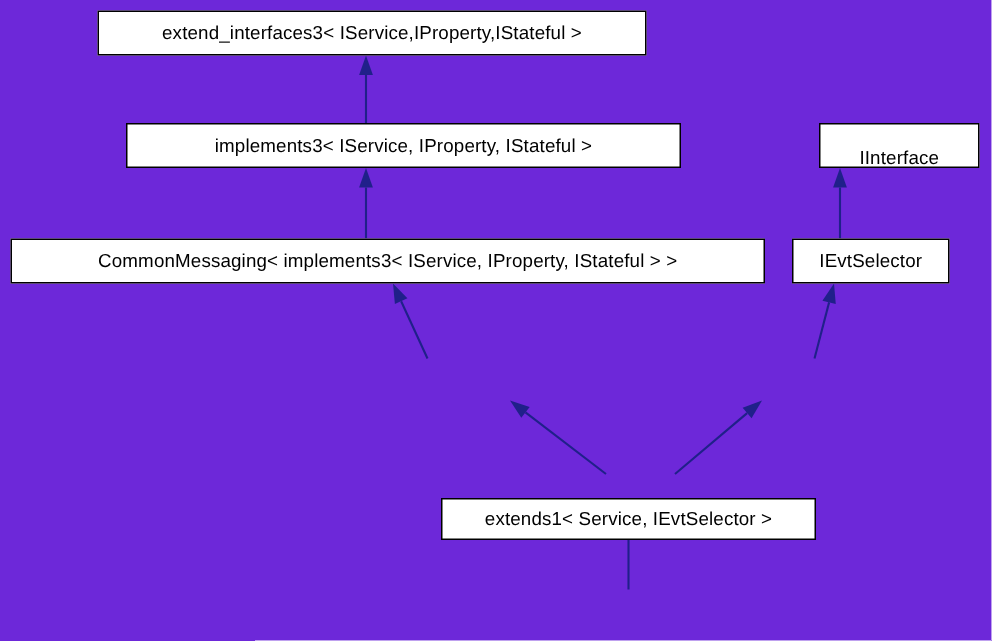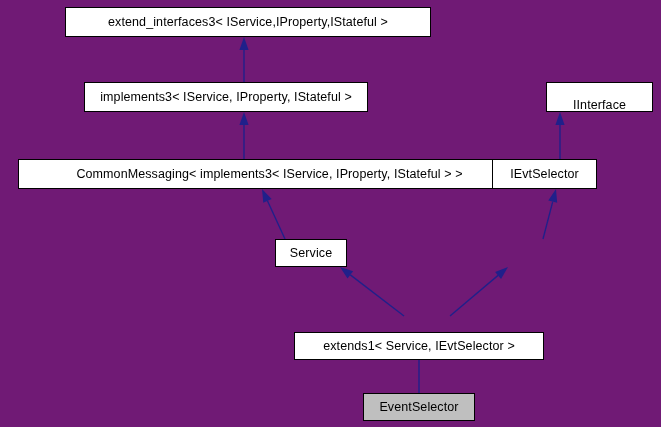--- a/index.html
+++ b/index.html
@@ -5,21 +5,21 @@
 <style>
   html, body {
     margin: 0;
     padding: 0;
     background: #ffffff;
   }
   #diagram {
     position: relative;
     width: 661px;
     height: 427px;
-    background: #701a75;
+    background: #6d28d9;
     overflow: hidden;
     font-family: "Liberation Sans", "DejaVu Sans", sans-serif;
   }
   #edge-layer {
     position: absolute;
     left: 0;
     top: 0;
     width: 661px;
     height: 427px;
     pointer-events: none;
@@ -82,34 +82,28 @@
         <polygon points="508,267 501.0381044540752,278.90344531669854 495.1008692817277,271.87569756167494" fill="#20208a"></polygon>
       </g>
       <g>
         <line x1="419" y1="393" x2="419" y2="357" stroke="#20208a" stroke-width="1.4"></line>
         <polygon points="419,344 423.6,357 414.4,357" fill="#20208a"></polygon>
       </g>
     </svg>
 <div class="node" style="left: 65px; top: 7px; width: 366px; height: 30px;">
       <span class="node-label">extend_interfaces3&lt; IService,IProperty,IStateful &gt;</span>
     </div>
-    <div class="node" style="left: 84px; top: 82px; width: 284px; height: 30px;">
+    <div class="node" style="left: 84px; top: 82px; width: 370px; height: 30px;">
       <span class="node-label">implements3&lt; IService, IProperty, IStateful &gt;</span>
     </div>
     <div class="node" style="left: 546px; top: 82px; width: 107px; height: 30px; align-items: flex-end;">
       <span class="node-label">IInterface</span>
     </div>
-    <div class="node" style="left: 18px; top: 159px; width: 503px; height: 30px;">
+    <div class="node" style="left: 7px; top: 159px; width: 503px; height: 30px;">
       <span class="node-label">CommonMessaging&lt; implements3&lt; IService, IProperty, IStateful &gt; &gt;</span>
     </div>
-    <div class="node" style="left: 492px; top: 159px; width: 105px; height: 30px; text-align: right;">
+    <div class="node" style="left: 528px; top: 159px; width: 105px; height: 30px; text-align: right;">
       <span class="node-label">IEvtSelector</span>
-    </div>
-    <div class="node" style="left: 275px; top: 239px; width: 72px; height: 28px;">
-      <span class="node-label">Service</span>
     </div>
     <div class="node" style="left: 294px; top: 316px; width: 250px; height: 28px; margin-top: 16px;">
       <span class="node-label">extends1&lt; Service, IEvtSelector &gt;</span>
     </div>
-    <div class="node highlight" style="left: 363px; top: 393px; width: 112px; height: 28px;">
-      <span class="node-label">EventSelector</span>
-    </div>
   </div>
 
 </body></html>

